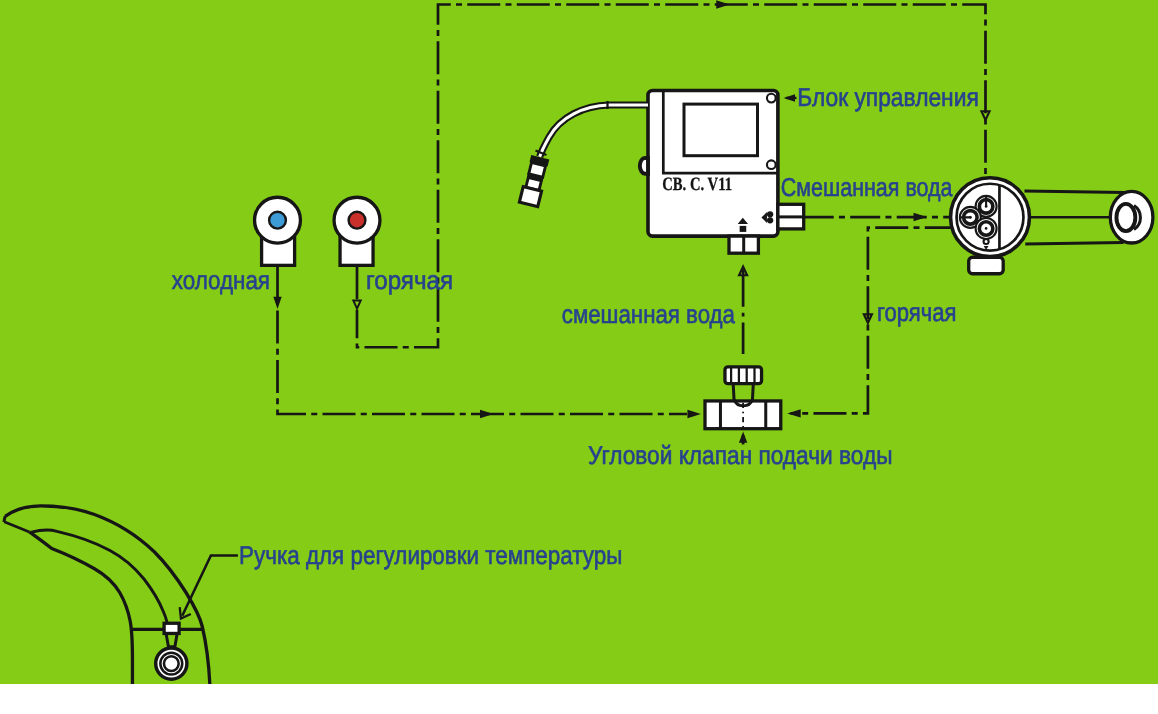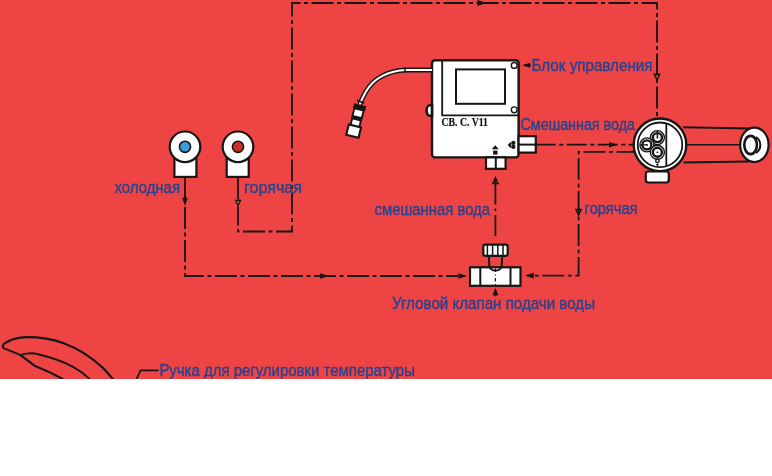--- a/index.html
+++ b/index.html
@@ -1,16 +1,16 @@
 <!DOCTYPE html>
 <html><head>
 <meta charset="utf-8">
 <style>
   html,body{margin:0;padding:0;background:#fff;}
-  .wrap{position:relative;width:772px;height:379px;overflow:hidden;background:#ef4444;}
+  .wrap{position:relative;width:772px;height:456px;overflow:hidden;background:#84cc16;}
   svg{position:absolute;left:0;top:0;}
   text{font-family:"Liberation Sans",sans-serif;fill:#27428e;stroke:#27428e;stroke-width:0.4px;}
 </style>
 </head>
 <body>
 <div class="wrap">
 <svg width="772" height="476" viewBox="0 0 772 476" fill="none" stroke-linecap="butt">
 <g stroke="#161616">
 
 <path d="M 238,206.5 V 231.5 H 292 V 3 H 657 V 119" stroke-width="1.8" stroke-dasharray="22 3.5 4 3.5" stroke-dashoffset="3"></path>

